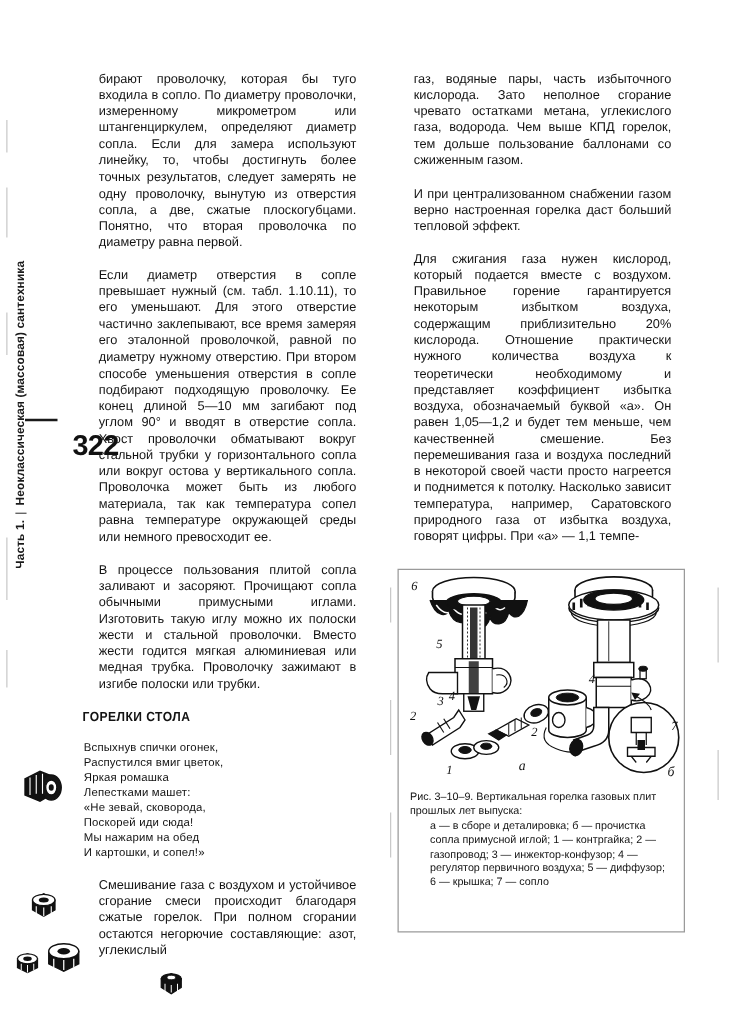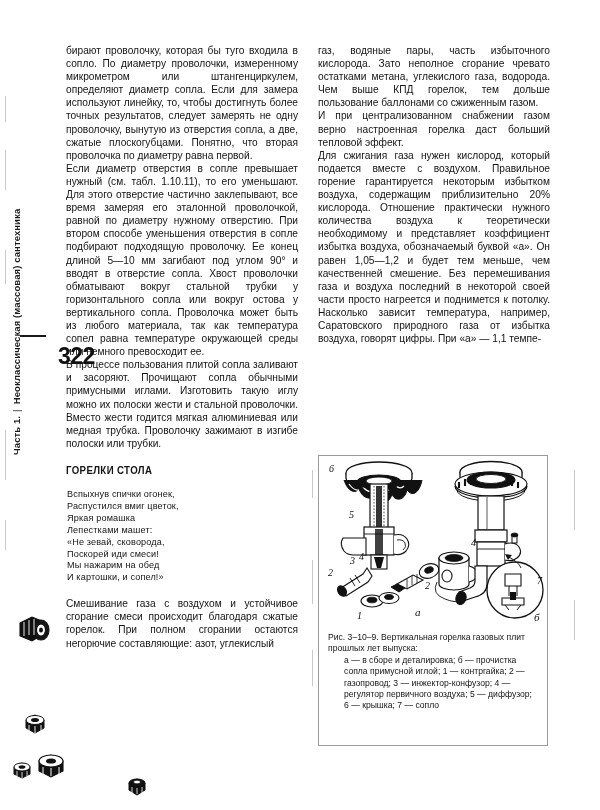--- a/index.html
+++ b/index.html
@@ -67,21 +67,21 @@
     font-size: 10.2px;
     line-height: 13.1px;
     text-align: justify;
     text-justify: inter-word;
     color: #131313;
   }
   #col-left  { left: 66px;  width: 232px; }
   #col-right { left: 318px; width: 232px; }
 
   .col p {
-    margin: 0;
+    margin: 13px;
     text-indent: 0;
     hyphens: manual;
   }
 
   .section-head {
     margin: 14px 0 9px 0;
     font-size: 10.5px;
     font-weight: 700;
     letter-spacing: 0.4px;
     font-stretch: condensed;
@@ -159,21 +159,21 @@
   <p>В процессе пользования плитой сопла заливают и засоряют. Прочищают сопла обычными примусными иглами. Изготовить такую иглу можно их полоски жести и стальной проволочки. Вместо жести годится мягкая алюминиевая или медная трубка. Проволочку зажимают в изгибе полоски или трубки.</p>
 
   <div class="section-head">ГОРЕЛКИ СТОЛА</div>
 
   <div class="poem">
     <div>Вспыхнув спички огонек,</div>
     <div>Распустился вмиг цветок,</div>
     <div>Яркая ромашка</div>
     <div>Лепестками машет:</div>
     <div>«Не зевай, сковорода,</div>
-    <div>Поскорей иди смеси!</div>
+    <div>Поскорей иди сюда!</div>
     <div>Мы нажарим на обед</div>
     <div>И картошки, и сопел!»</div>
   </div>
 
   <p>Смешивание газа с воздухом и устойчивое сгорание смеси происходит благодаря сжатые горелок. При полном сгорании остаются негорючие составляющие: азот, углекислый</p>
 </div>
 
 <div class="col" id="col-right">
   <p>газ, водяные пары, часть избыточного кислорода. Зато неполное сгорание чревато остатками метана, углекислого газа, водорода. Чем выше КПД горелок, тем дольше пользование баллонами со сжиженным газом.</p>
   <p>И при централизованном снабжении газом верно настроенная горелка даст больший тепловой эффект.</p>

